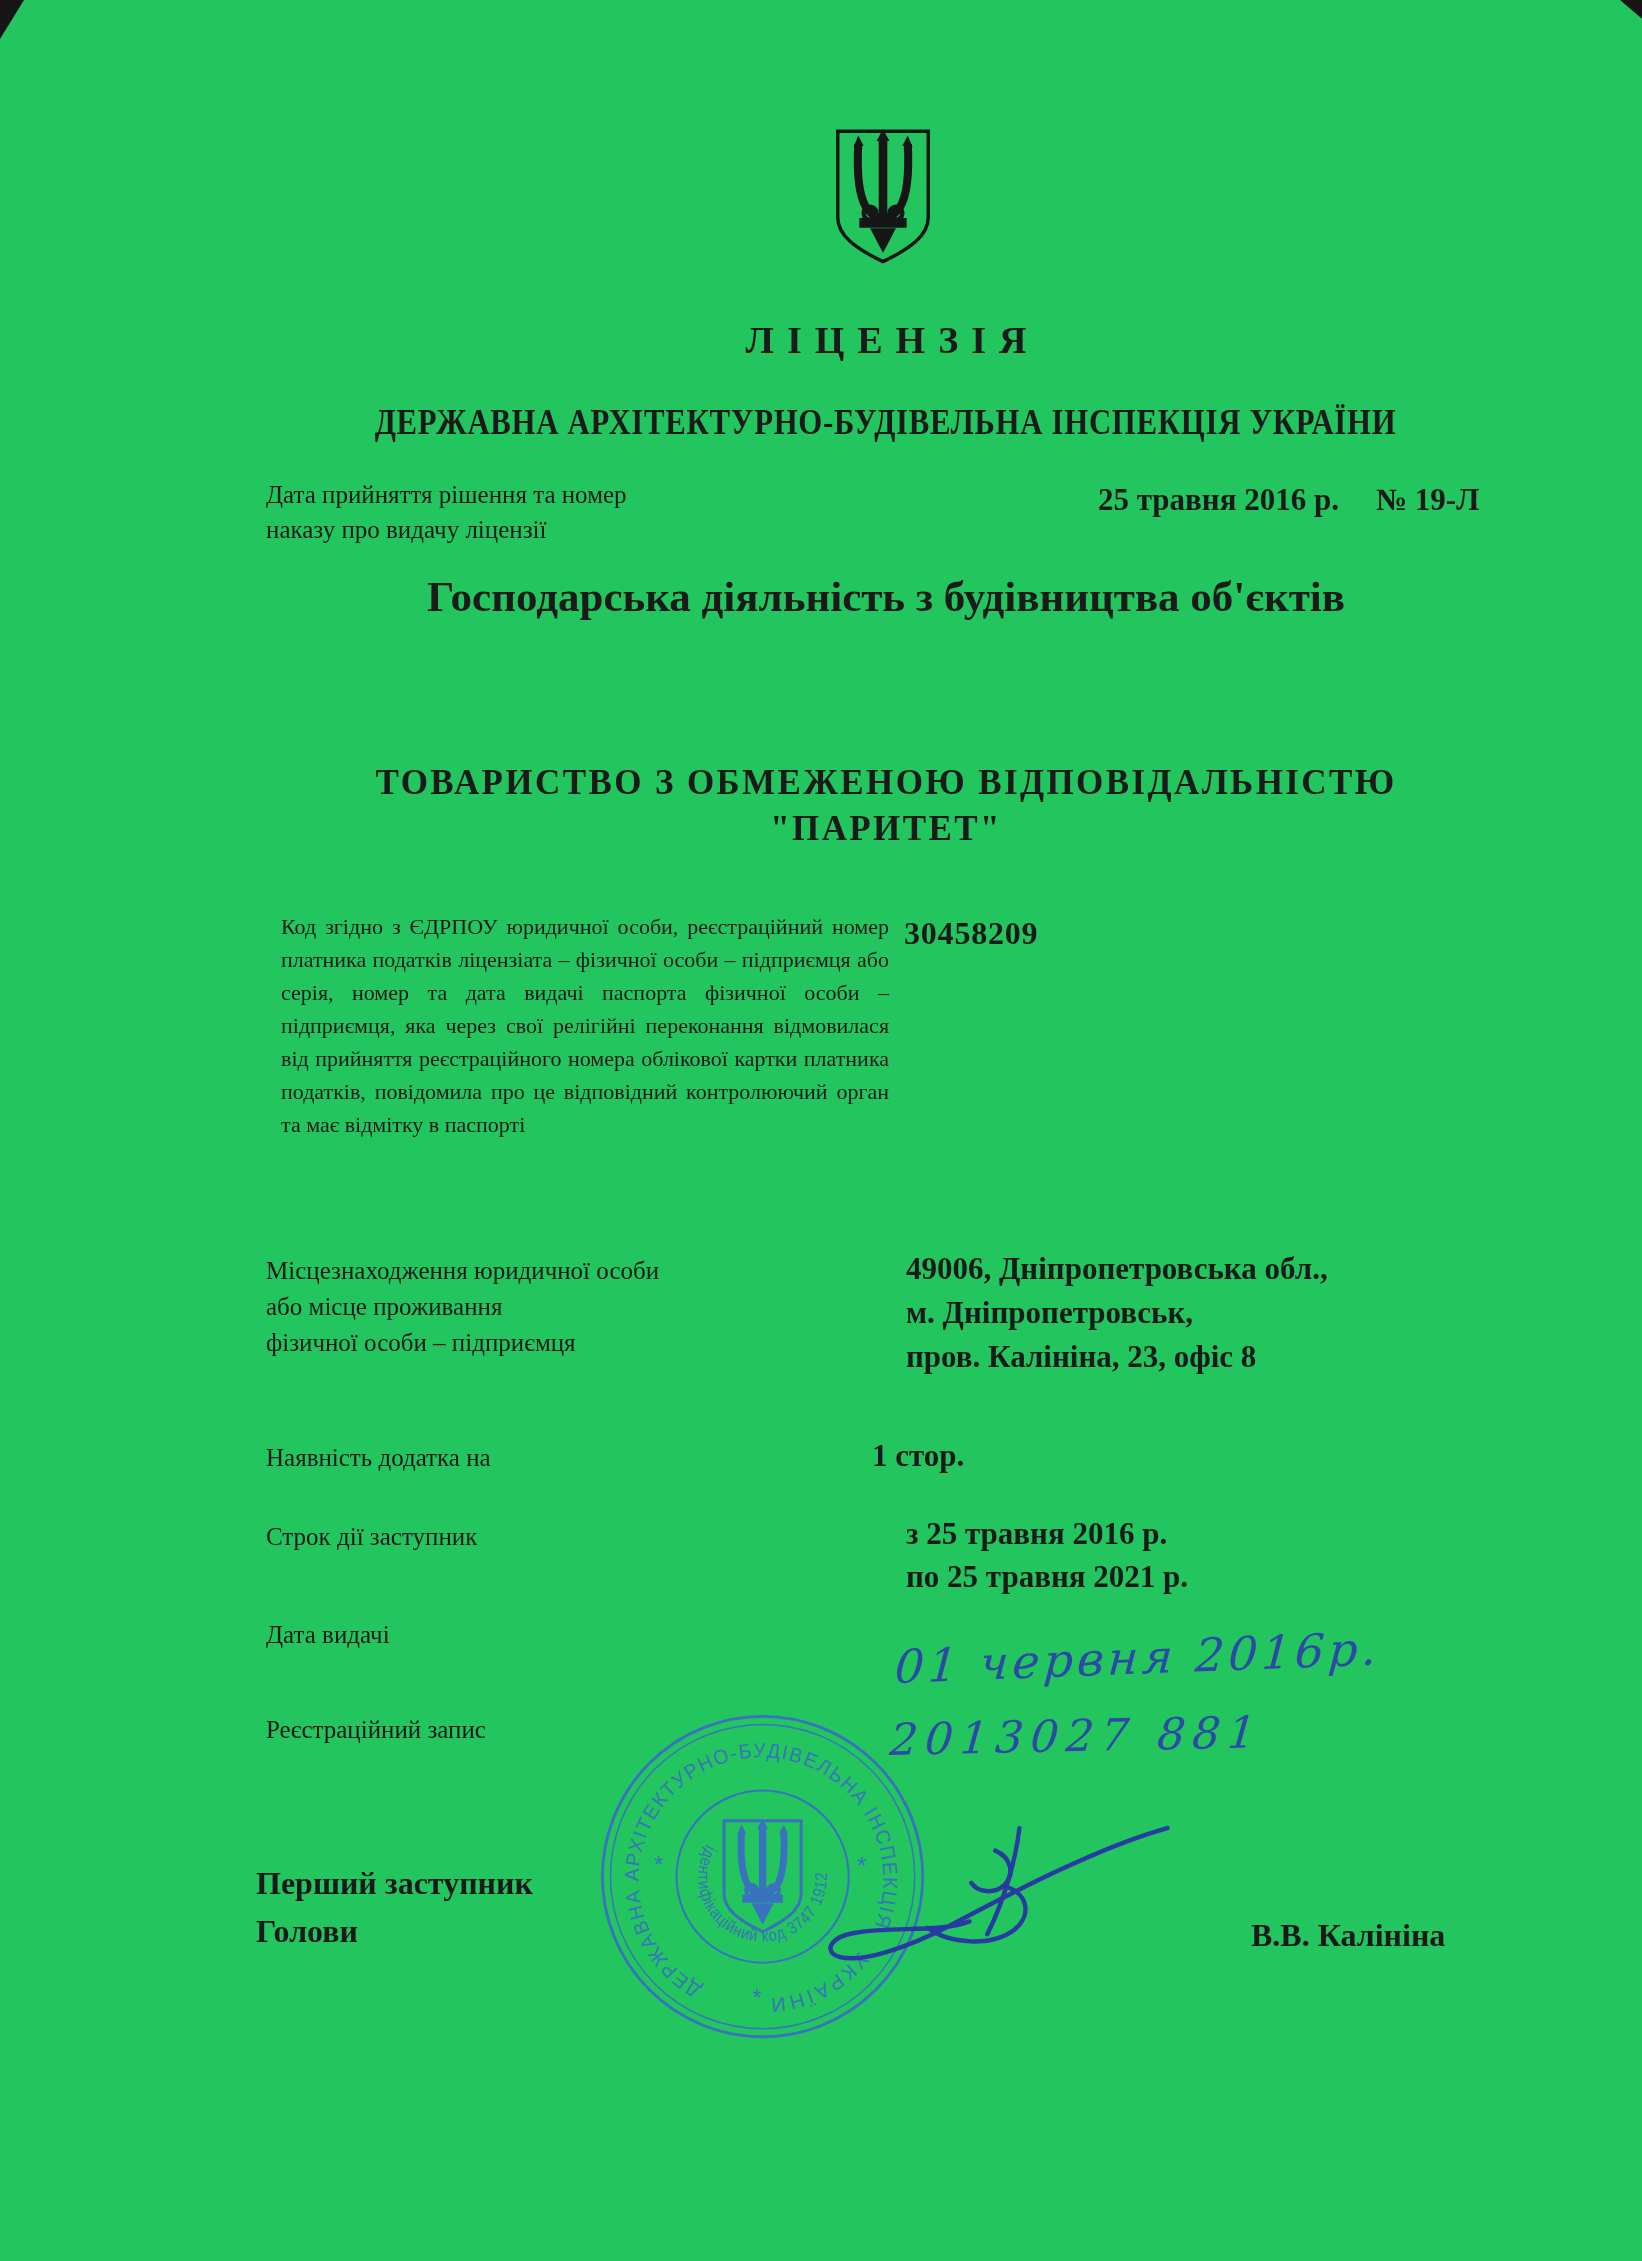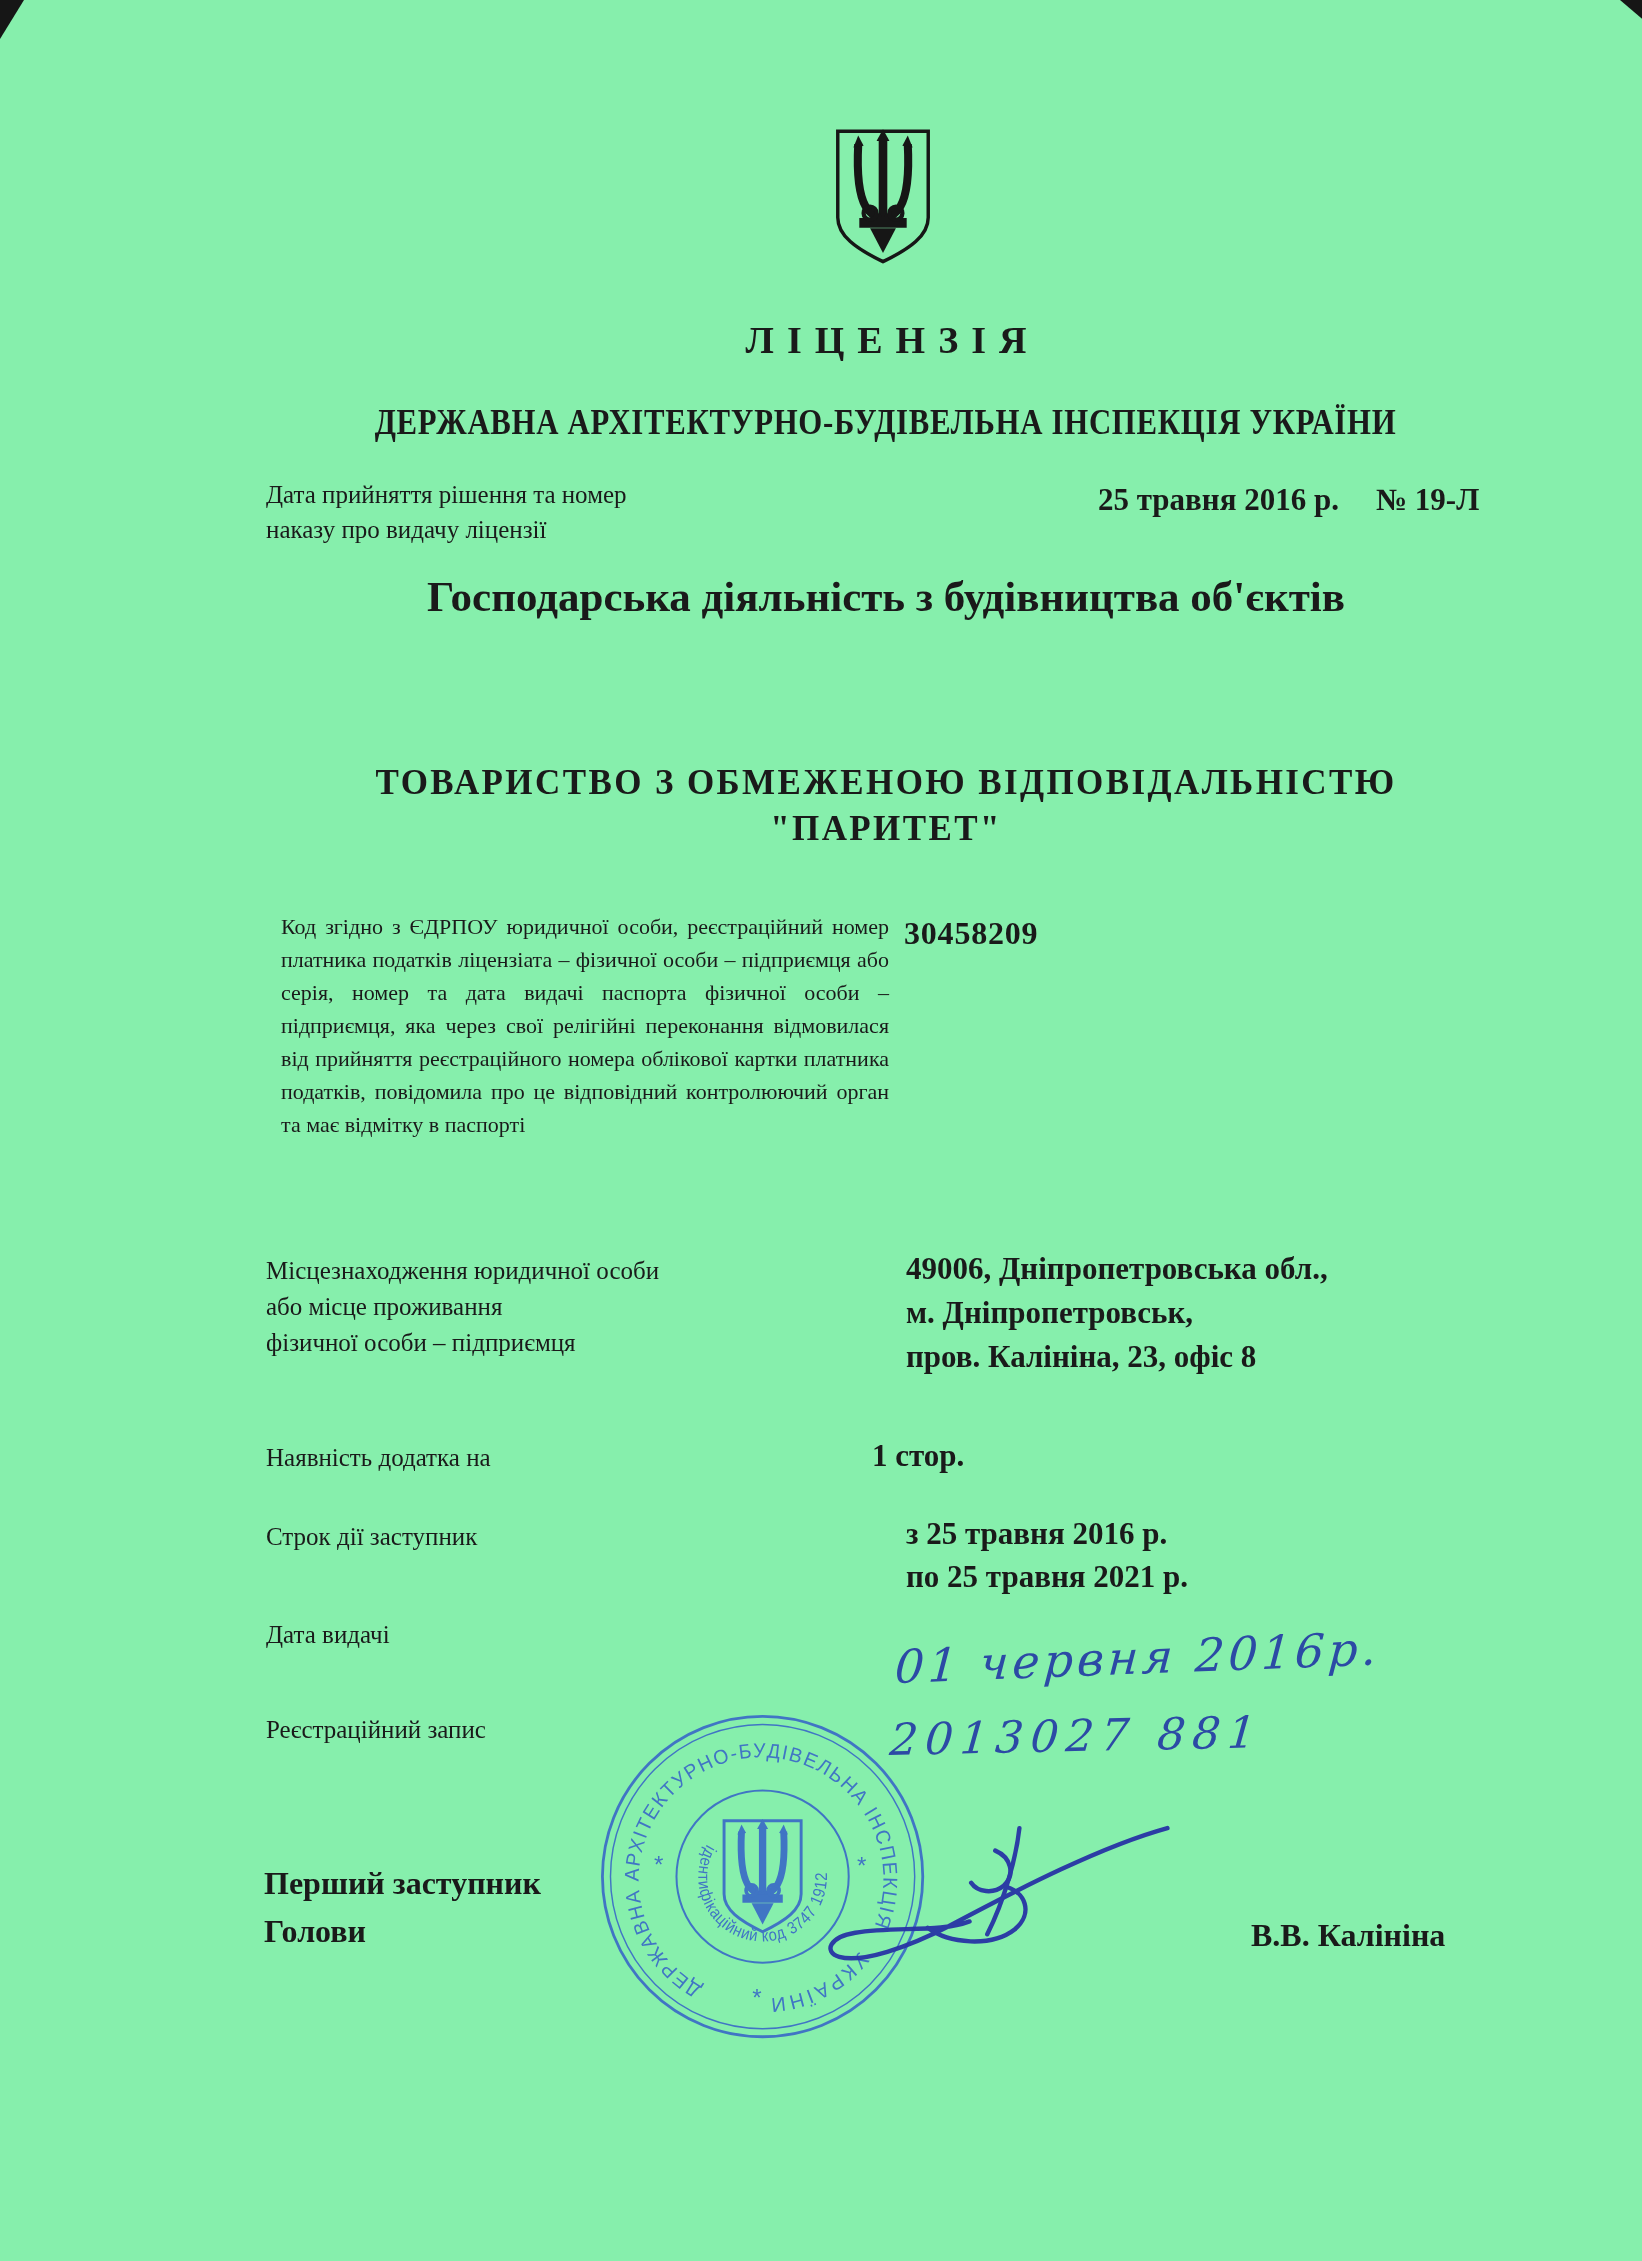--- a/index.html
+++ b/index.html
@@ -1,19 +1,19 @@
 <!DOCTYPE html>
 <html style="font-size:13px"><head>
 <meta charset="utf-8">
 <style>
   html,body{margin:0;padding:0;background:#e8e8e8;}
   .page{
     position:relative;
     width:1643px;height:2261px;
-    background:#86efac;
+    background:#22c55e;
     overflow:hidden;
     font-family:"Liberation Serif","DejaVu Serif",serif;
     color:#1a1a1a;
   }
   .abs{position:absolute;}
   .center-wrap{position:absolute;left:129px;width:1514px;text-align:center;}
   .doc-title{font-size:38px;font-weight:bold;letter-spacing:13px;padding-left:13px;line-height:1;}
   .agency{font-size:35px;font-weight:bold;white-space:nowrap;line-height:1;}
   .agency-inner{display:inline-block;transform:scaleX(0.88);transform-origin:center;letter-spacing:0.8px;}
   .label{font-size:25px;line-height:35px;}
@@ -158,20 +158,20 @@
   </svg>
 
   <svg class="abs" style="left:805px;top:1804px" width="387" height="185" viewBox="0 0 480 230">
     <g fill="none" stroke="#2834a5" stroke-width="5.5" stroke-linecap="round" opacity="0.95">
       <path d="M 450 30 C 370 52 268 104 178 152 C 128 178 70 198 42 190 C 22 184 30 165 62 160 C 112 152 168 160 204 146"></path>
       <path d="M 236 58 C 255 66 262 88 246 102 C 234 112 214 110 206 98 M 246 102 C 274 108 284 136 260 156 C 232 178 178 174 152 154"></path>
       <path d="M 266 30 C 262 66 248 118 226 162"></path>
     </g>
   </svg>
 
-  <div class="abs sig-position" style="left:264px;top:1859px">
+  <div class="abs sig-position" style="left:256px;top:1859px">
     <div>Перший заступник</div>
     <div>Голови</div>
   </div>
   <div class="abs sig-name" style="left:1251px;top:1917px">В.В. Калініна</div>
 
 </div>
 
 
 </body></html>

